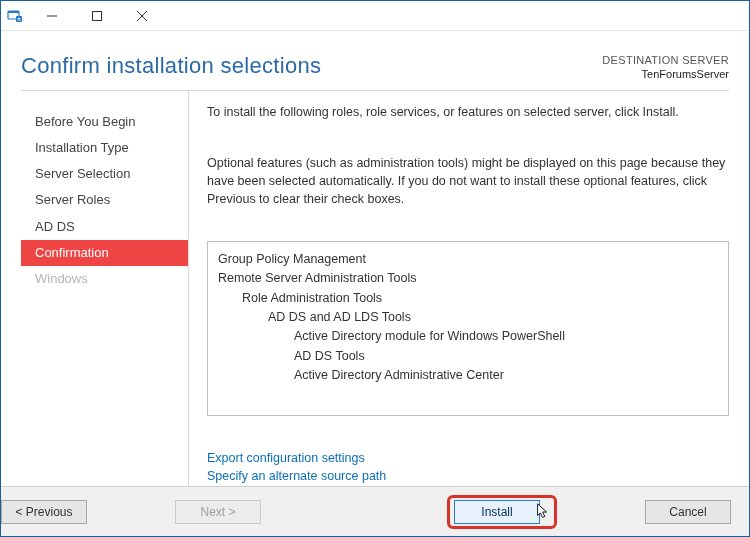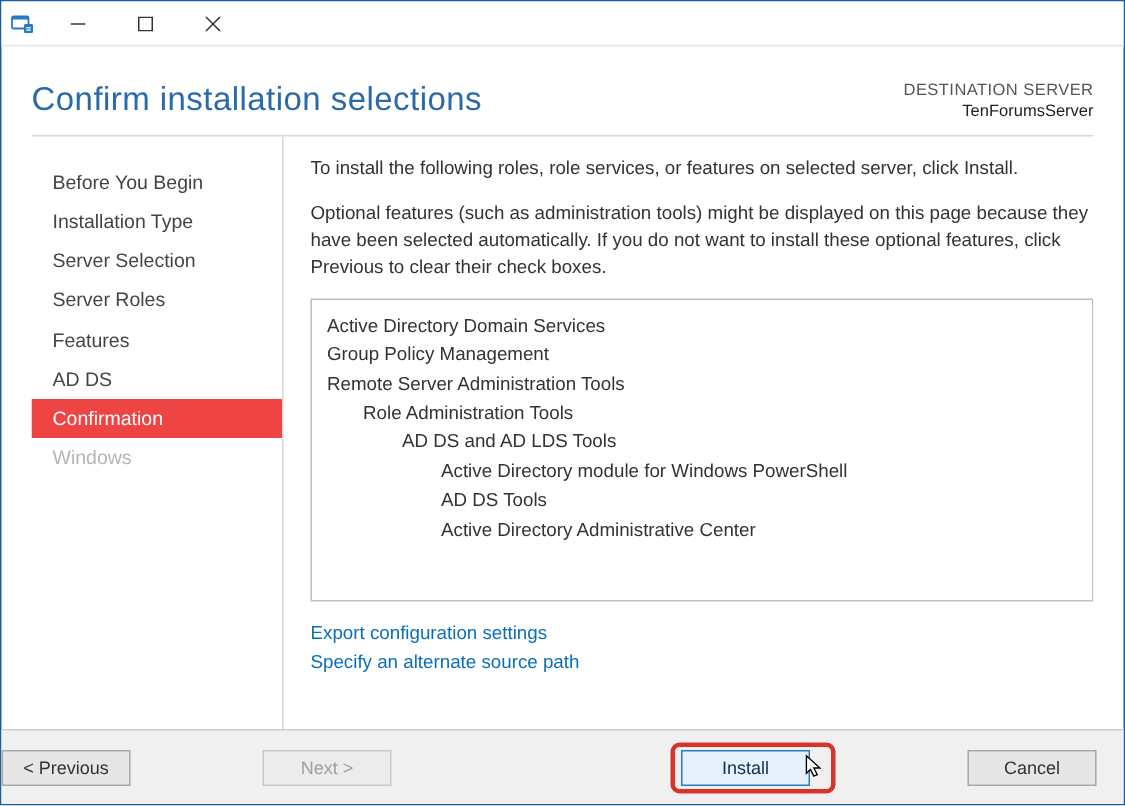--- a/index.html
+++ b/index.html
@@ -33,21 +33,21 @@
     .sidebar {
       width: 168px; padding-top: 18px; border-right: 1px solid #d8d8d8;
       display: flex; flex-direction: column;
     }
     .sidebar-item {
       font-size: 13px; color: #444; padding: 5px 8px 5px 14px;
       cursor: default; line-height: 1.25;
     }
     .sidebar-item.disabled { color: #b5b5b5; }
     .sidebar-item.active { background: #ef4444; color: #fff; }
-    .content { flex: 1; padding: 14px 0 0 18px; display: flex; flex-direction: column; overflow: hidden; }
+    .content { flex: 1; padding: 14px 0 0 18px; display: flex; flex-direction: column; overflow: hidden; gap: 21px; }
     .instruction { font-size: 12.5px; color: #333; margin-bottom: 14px; }
     .restart-row { display: flex; align-items: center; gap: 7px; margin-bottom: 10px; }
     .chk {
       width: 14px; height: 14px; border: 1px solid #777; background: #fff;
     }
     .restart-label { font-size: 12.5px; color: #333; }
     .opt-text { font-size: 12.5px; color: #333; line-height: 1.45; margin-bottom: 12px; }
     .feat-box {
       border: 1px solid #bfbfbf; padding: 8px 10px; font-size: 12.5px; color: #333;
       line-height: 1.55; height: 202px;
@@ -122,34 +122,32 @@
       </div>
     </div>
 
     <div class="main-cols">
 
       <div class="sidebar" id="sidebar">
           <div class="sidebar-item">Before You Begin</div>
           <div class="sidebar-item">Installation Type</div>
           <div class="sidebar-item">Server Selection</div>
           <div class="sidebar-item">Server Roles</div>
-          <div class="sidebar-item">Features</div>
           <div class="sidebar-item">AD DS</div>
           <div class="sidebar-item active">Confirmation</div>
           <div class="sidebar-item disabled">Windows</div>
         </div>
 
       <div class="content">
         <div class="instruction">To install the following roles, role services, or features on selected server, click Install.</div>
 
 
         <div class="opt-text">Optional features (such as administration tools) might be displayed on this page because they have been selected automatically. If you do not want to install these optional features, click Previous to clear their check boxes.</div>
 
         <div class="feat-box" id="feat-box">
-            <div>Active Directory Domain Services</div>
             <div>Group Policy Management</div>
             <div>Remote Server Administration Tools</div>
             <div class="indent-1">Role Administration Tools</div>
             <div class="indent-2">AD DS and AD LDS Tools</div>
             <div class="indent-3">Active Directory module for Windows PowerShell</div>
             <div class="indent-3">AD DS Tools</div>
             <div class="indent-4">Active Directory Administrative Center</div>
           </div>
 
         <div class="links">

